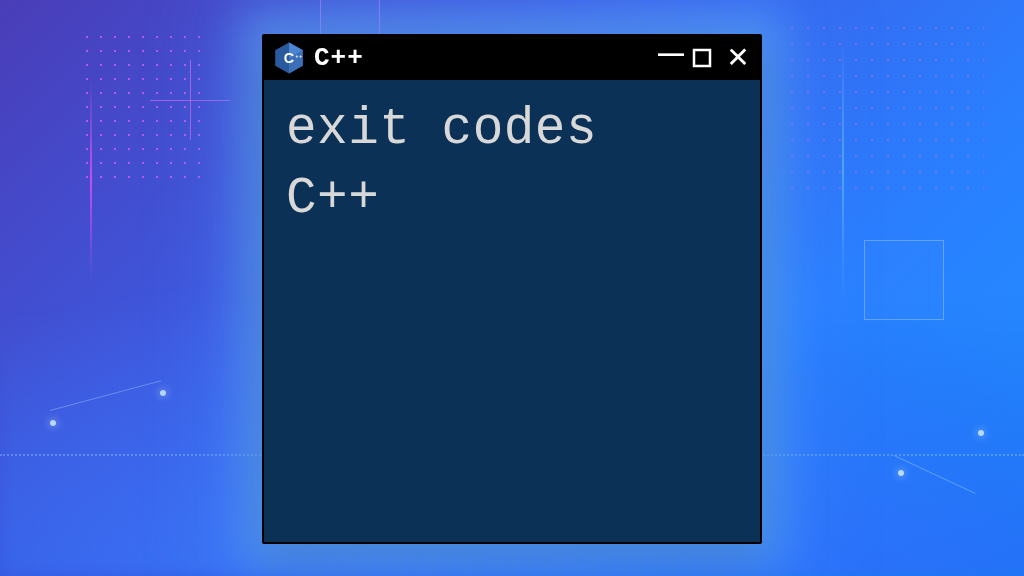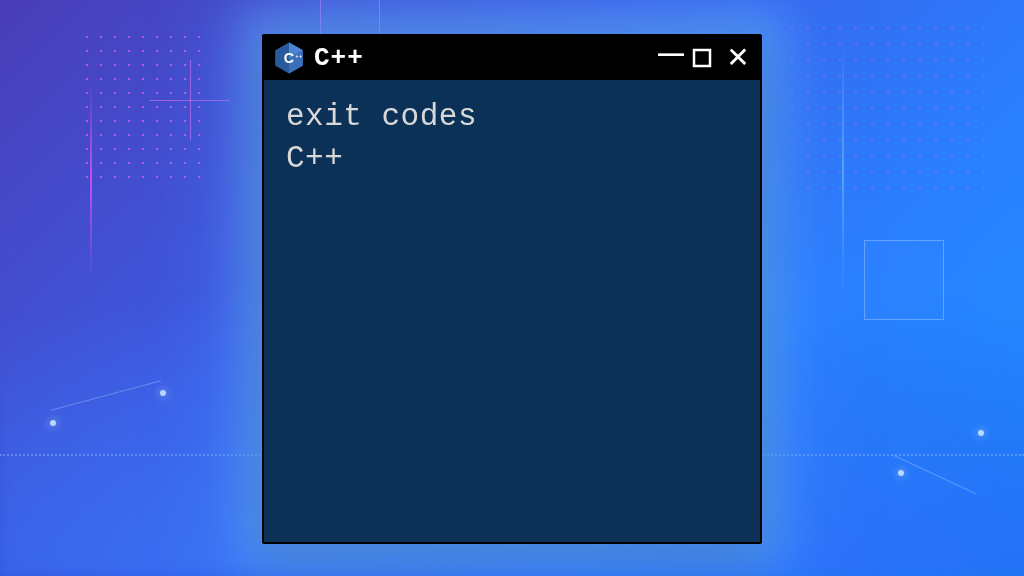--- a/index.html
+++ b/index.html
@@ -192,21 +192,21 @@
       font-family: Arial, sans-serif;
     }
     .win-btn.minimize-icon { font-weight: bold; position: relative; top: -5px; }
     .win-btn.maximize-icon svg { display: block; }
     .win-btn.close-icon { font-size: 28px; font-weight: 300; }
     
     .terminal-body {
       flex: 1;
       padding: 16px 22px;
       color: #d8d8d8;
-      font-size: 31px;
+      font-size: 51px;
       line-height: 1.35;
       font-family: 'Consolas', 'Courier New', monospace;
       letter-spacing: 0.5px;
     }
     
     .terminal-line {
       white-space: pre;
     }
   </style>
 </head>

